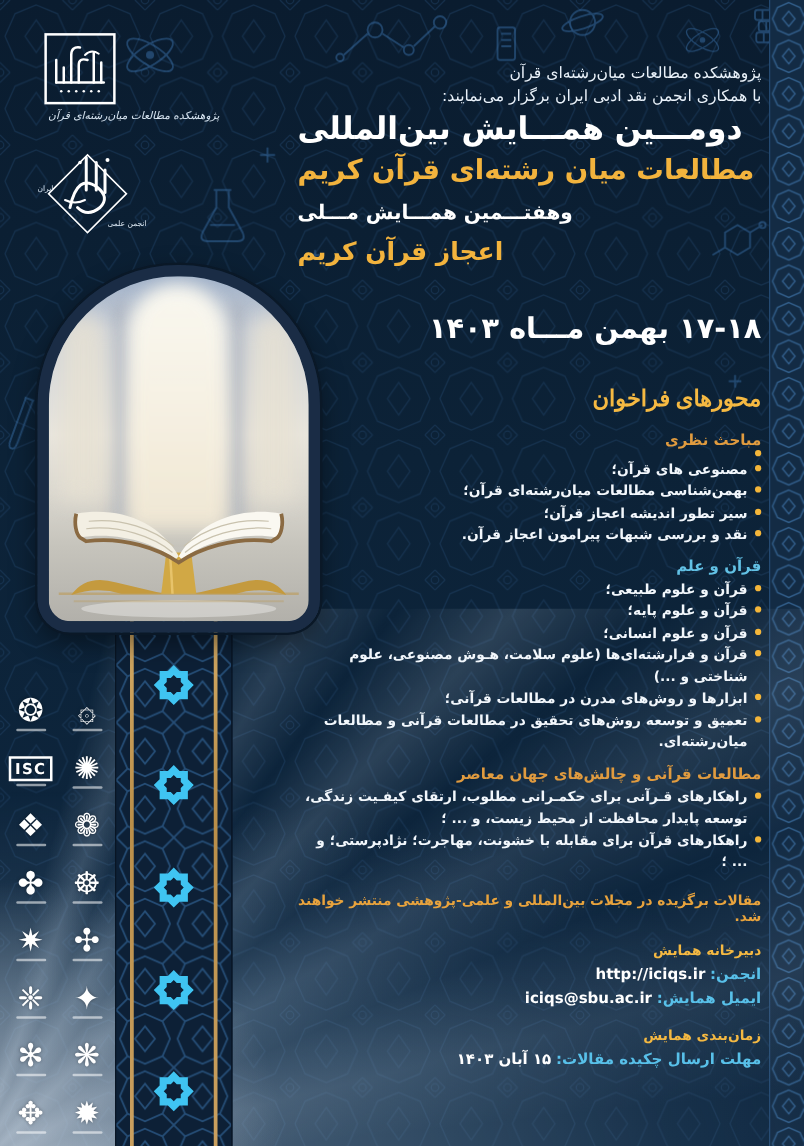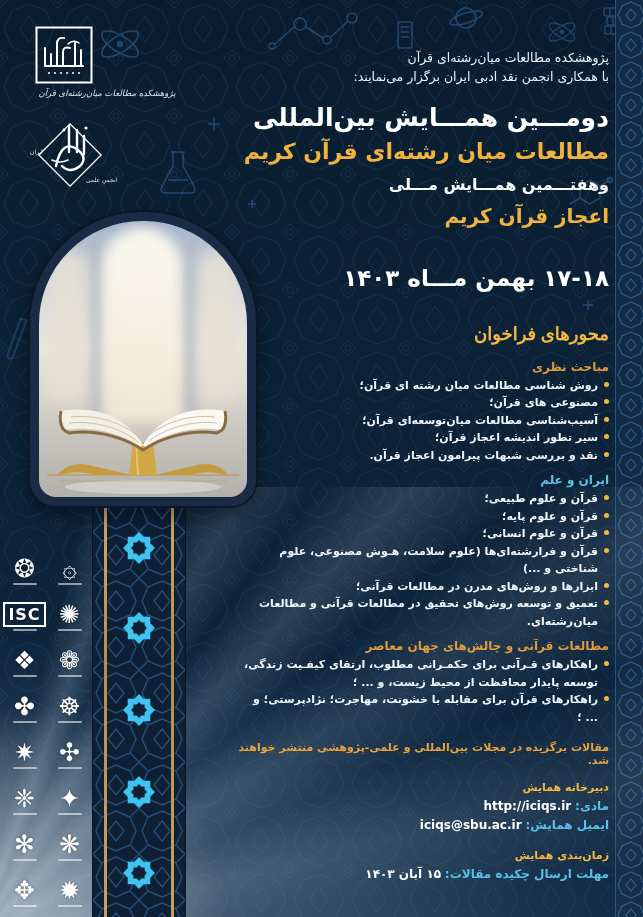--- a/index.html
+++ b/index.html
@@ -48,26 +48,26 @@
     border-left:1px solid #091524;border-right:1px solid #091524;}
   .ribbon .gold-line{position:absolute;top:0;bottom:0;width:3px;z-index:2;
     background:linear-gradient(180deg,#d4ab66,#b98e49 40%,#caa05f);}
   .gl-l{left:11px;} .gl-r{right:11px;}
   .ribbon svg{position:absolute;inset:0;}
   
   .logos{position:absolute;left:2px;top:548px;width:90px;bottom:2px;z-index:4;
     display:grid;grid-template-columns:1fr 1fr;grid-auto-rows:1fr;justify-items:center;align-items:center;}
   .logo{display:flex;flex-direction:column;align-items:center;color:#fff;}
   .logo .g{font-size:25px;line-height:1;text-shadow:0 0 3px rgba(0,0,0,.4);}
-  .logo .g.isc{font-size:16px;font-weight:bold;border:2px solid #fff;padding:1px 3px;letter-spacing:1px;line-height:1.2;}
+  .logo .g.isc{font-size:12px;font-weight:bold;border:2px solid #fff;padding:1px 3px;letter-spacing:1px;line-height:1.2;}
   .logo .cap{margin-top:2px;width:24px;height:2px;background:rgba(255,255,255,.55);border-radius:1px;}
   
   .content{position:absolute;right:34px;left:238px;top:48px;z-index:4;direction:rtl;text-align:right;color:#eef5fb;}
   .org div{font-size:12.5px;line-height:19px;color:#eaf2fa;}
-  .titles{margin-top:15px;text-align:right;}
+  .titles{text-align:left;}
   .t{font-weight:bold;letter-spacing:.5px;}
   .t1{font-size:25px;color:#ffffff;line-height:34px;}
   .t2{font-size:22px;color:#f2b33d;line-height:33px;}
   .t3{font-size:16px;color:#ffffff;line-height:33px;}
   .t4{font-size:20px;color:#f2b33d;line-height:31px;}
   .date{margin-top:33px;text-align:right;font-size:23px;font-weight:bold;color:#ffffff;letter-spacing:1px;}
   .axes{margin-top:32px;font-size:18px;font-weight:bold;color:#f5b942;font-family:Liberation Serif, serif;}
   .sec h4{margin:9px 0 3px;font-size:12px;font-weight:bold;}
   .sec h4.gold{color:#e09b3f;} .sec h4.cyan{color:#62c1e5;}
   .sec ul{margin:0;padding:0;list-style:none;}
@@ -345,43 +345,42 @@
 
     <div class="date">۱۷-۱۸ بهمن مـــاه ۱۴۰۳</div>
 
     <h2 class="axes">محورهای فراخوان</h2>
 
     <div class="sec">
       <h4 class="gold">مباحث نظری</h4>
       <ul>
         <li>
             <span class="dot"></span>
-            <span>روش شناسی مطالعات میان رشته ای قرآن؛</span>
           </li>
         <li>
             <span class="dot"></span>
             <span>مصنوعی های قرآن؛</span>
           </li>
         <li>
             <span class="dot"></span>
-            <span>آسیب‌شناسی مطالعات میان‌توسعه‌ای قرآن؛</span>
+            <span>بهمن‌شناسی مطالعات میان‌رشته‌ای قرآن؛</span>
           </li>
         <li>
             <span class="dot"></span>
             <span>سیر تطور اندیشه اعجاز قرآن؛</span>
           </li>
         <li>
             <span class="dot"></span>
             <span>نقد و بررسی شبهات پیرامون اعجاز قرآن.</span>
           </li>
       </ul>
     </div>
 
     <div class="sec">
-      <h4 class="cyan">ایران و علم</h4>
+      <h4 class="cyan">قرآن و علم</h4>
       <ul>
         <li>
             <span class="dot"></span>
             <span>قرآن و علوم طبیعی؛</span>
           </li>
         <li>
             <span class="dot"></span>
             <span>قرآن و علوم پایه؛</span>
           </li>
         <li>
@@ -415,21 +414,21 @@
             <span>راهکارهای قرآن برای مقابله با خشونت، مهاجرت؛ نژادپرستی؛ و ... ؛</span>
           </li>
       </ul>
     </div>
 
     <p class="note">مقالات برگزیده در مجلات بین‌المللی و علمی-پژوهشی منتشر خواهند شد.</p>
 
     <div class="block">
       <h3>دبیرخانه همایش</h3>
       <div class="row">
-        <span class="lbl">مادی:</span>
+        <span class="lbl">انجمن:</span>
         <a class="val">http://iciqs.ir</a>
       </div>
       <div class="row">
         <span class="lbl">ایمیل همایش:</span>
         <a class="val">iciqs@sbu.ac.ir</a>
       </div>
     </div>
 
     <div class="block">
       <h3>زمان‌بندی همایش</h3>

